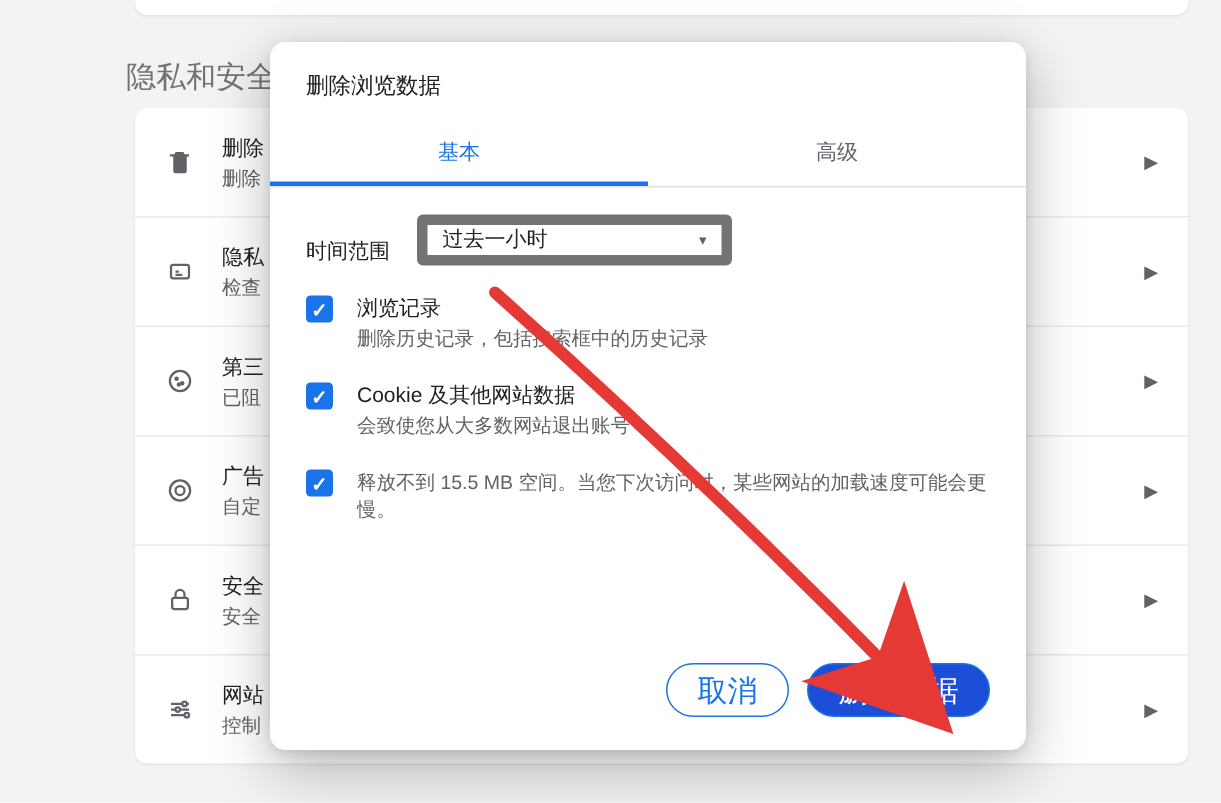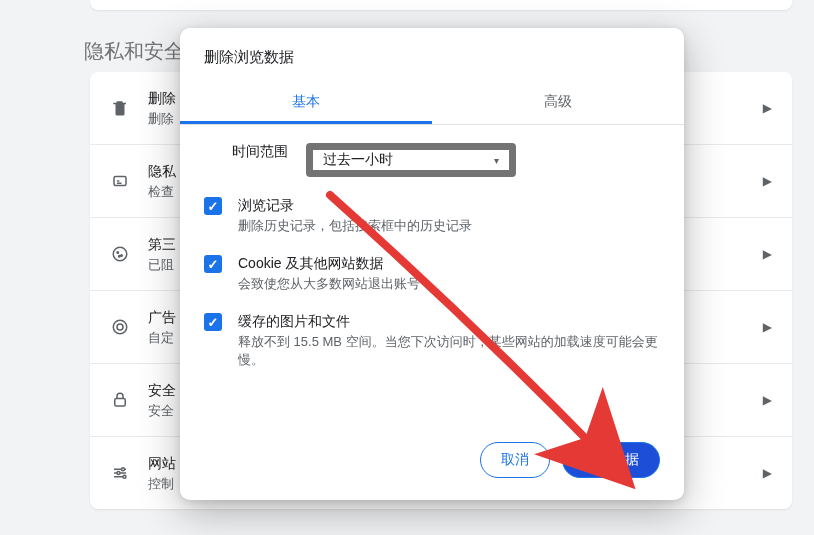--- a/index.html
+++ b/index.html
@@ -55,21 +55,21 @@
     border-bottom: 1px solid #e0e0e0;
     margin-top: 6px;
   }
   .tab {
     flex: 1; text-align: center; padding: 12px 0 10px 0;
     font-size: 14px; color:#5f6368; cursor: pointer;
     border-bottom: 3px solid transparent;
   }
   .tab.active { color:#1a73e8; border-bottom-color:#1a73e8; }
   .modal-body { padding: 18px 24px 0 24px; flex:1; overflow:auto; }
-  .time-row { display:flex; align-items:flex-start;margin-left:28px; }
+  .time-row { display:flex; align-items:flex-end; }
   .time-label { font-size:14px; color:#202124; }
   .select {
     margin-left: 18px; border:7px solid #737373; border-radius:4px;
     height:34px; min-width:210px; padding: 0 10px;
     display:flex; align-items:center; justify-content:space-between;
     font-size:14px; color:#202124; cursor:pointer;
   }
   .select .caret { font-size:10px; color:#5f6368; }
   .check-item { display:flex; padding: 18px 0 0 0; }
   .checkbox {
@@ -81,21 +81,21 @@
   .check-texts { margin-left: 16px; }
   .check-title { font-size:14px; color:#202124; line-height:20px; }
   .check-desc { font-size:13px; color:#5f6368; line-height:18px; margin-top:2px; max-width:420px;}
   .modal-footer {
     display:flex; justify-content:flex-end; align-items:center;
     padding: 18px 24px 22px 24px; gap: 12px;
   }
   .btn {
     height:36px; border-radius:18px; padding: 0 20px;
     display:flex; align-items:center; justify-content:center;
-    font-size:14px; cursor:pointer;
+    font-size:20px; cursor:pointer;
   }
   .btn-outline {
     border:1px solid #1a73e8; color:#1a73e8; background:#fff;
   }
   .btn-primary {
     background:#1d4ed8; color:#fff; border:1px solid #1a73e8;
   }
 
   
   .arrow-svg {
@@ -227,21 +227,20 @@
       <div class="checkbox">✓</div>
       <div class="check-texts">
         <div class="check-title">Cookie 及其他网站数据</div>
         <div class="check-desc">会致使您从大多数网站退出账号</div>
       </div>
     </div>
 
     <div class="check-item">
       <div class="checkbox">✓</div>
       <div class="check-texts">
-        <div class="check-title">缓存的图片和文件</div>
         <div class="check-desc">释放不到 15.5 MB 空间。当您下次访问时，某些网站的加载速度可能会更慢。</div>
       </div>
     </div>
   </div>
   <div class="modal-footer">
     <div class="btn btn-outline">取消</div>
     <div class="btn btn-primary">删除数据</div>
   </div>
 </div>
 

